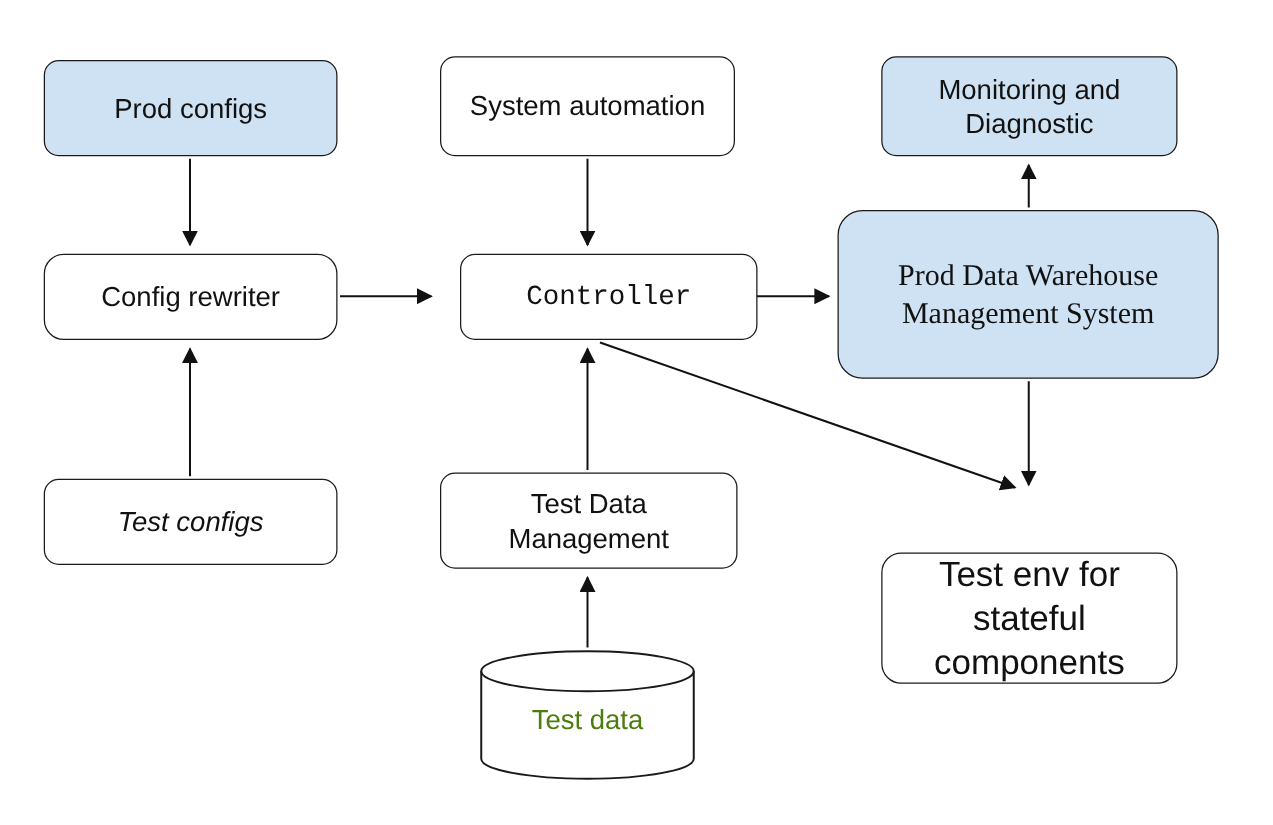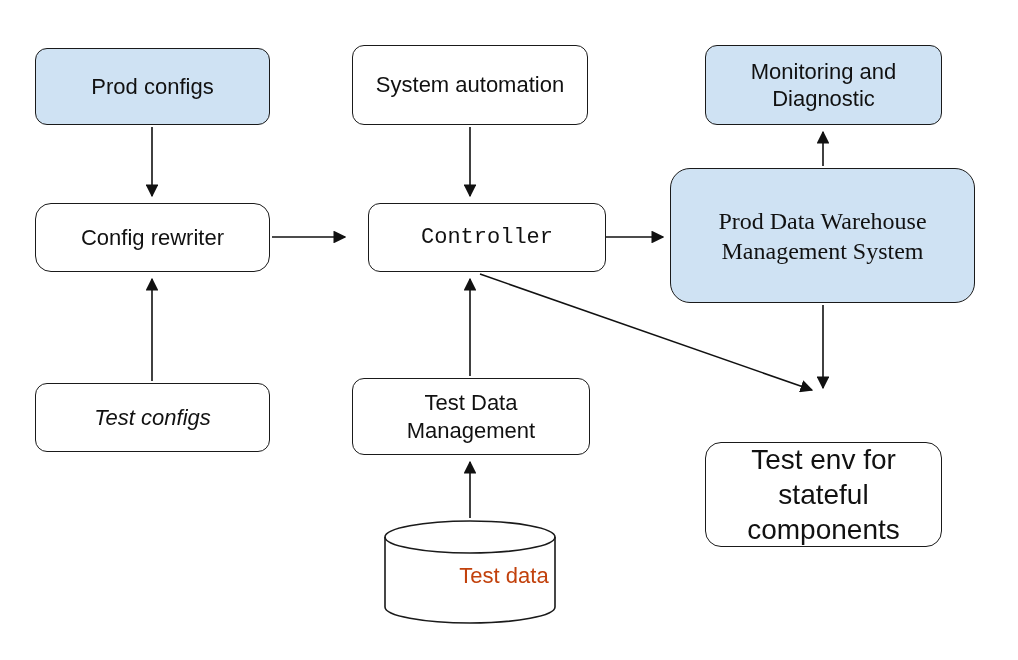--- a/index.html
+++ b/index.html
@@ -55,23 +55,22 @@
     position: absolute;
     z-index: 2;
     left: 385px;
     top: 548px;
     width: 170px;
     height: 55px;
     display: flex;
     align-items: center;
     justify-content: center;
     font-size: 22px;
-    color: #c2410c;
+    color: #4d7c0f;
     background: transparent;
-    margin-left: 34px;
   }
 </style>
 </head>
 <body>
 
 <div id="canvas">
 
   <svg id="edge-layer" viewBox="0 0 1018 660" xmlns="http://www.w3.org/2000/svg">
     <defs>
       <marker id="arrow" viewBox="0 0 10 10" refX="9" refY="5" markerWidth="8" markerHeight="8" orient="auto-start-reverse">

